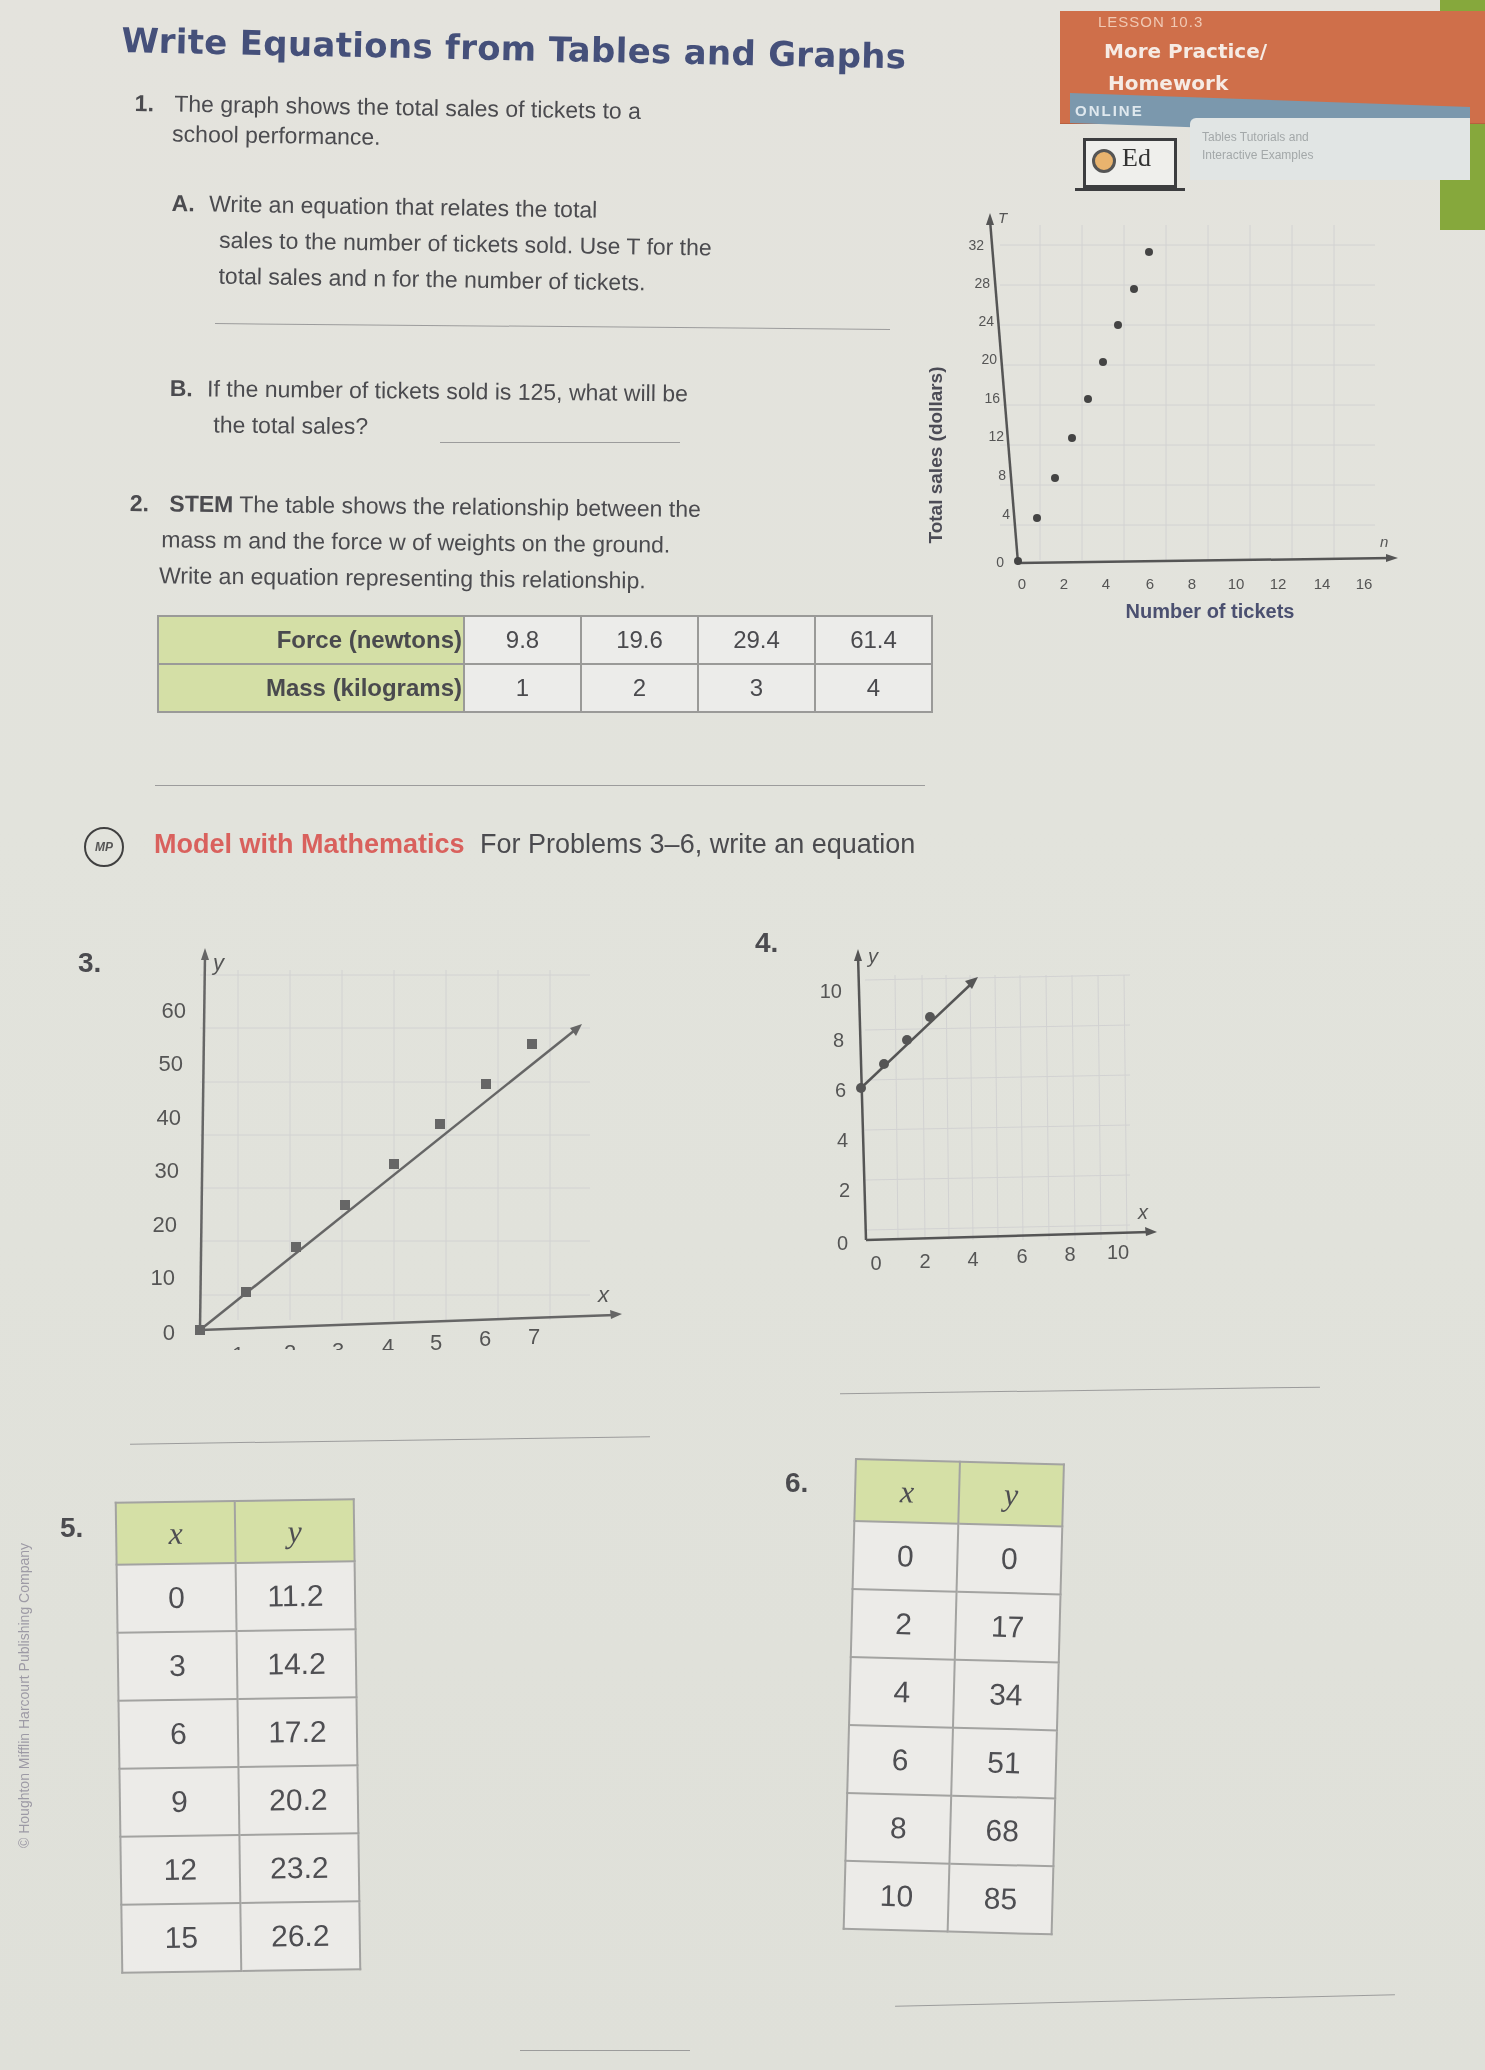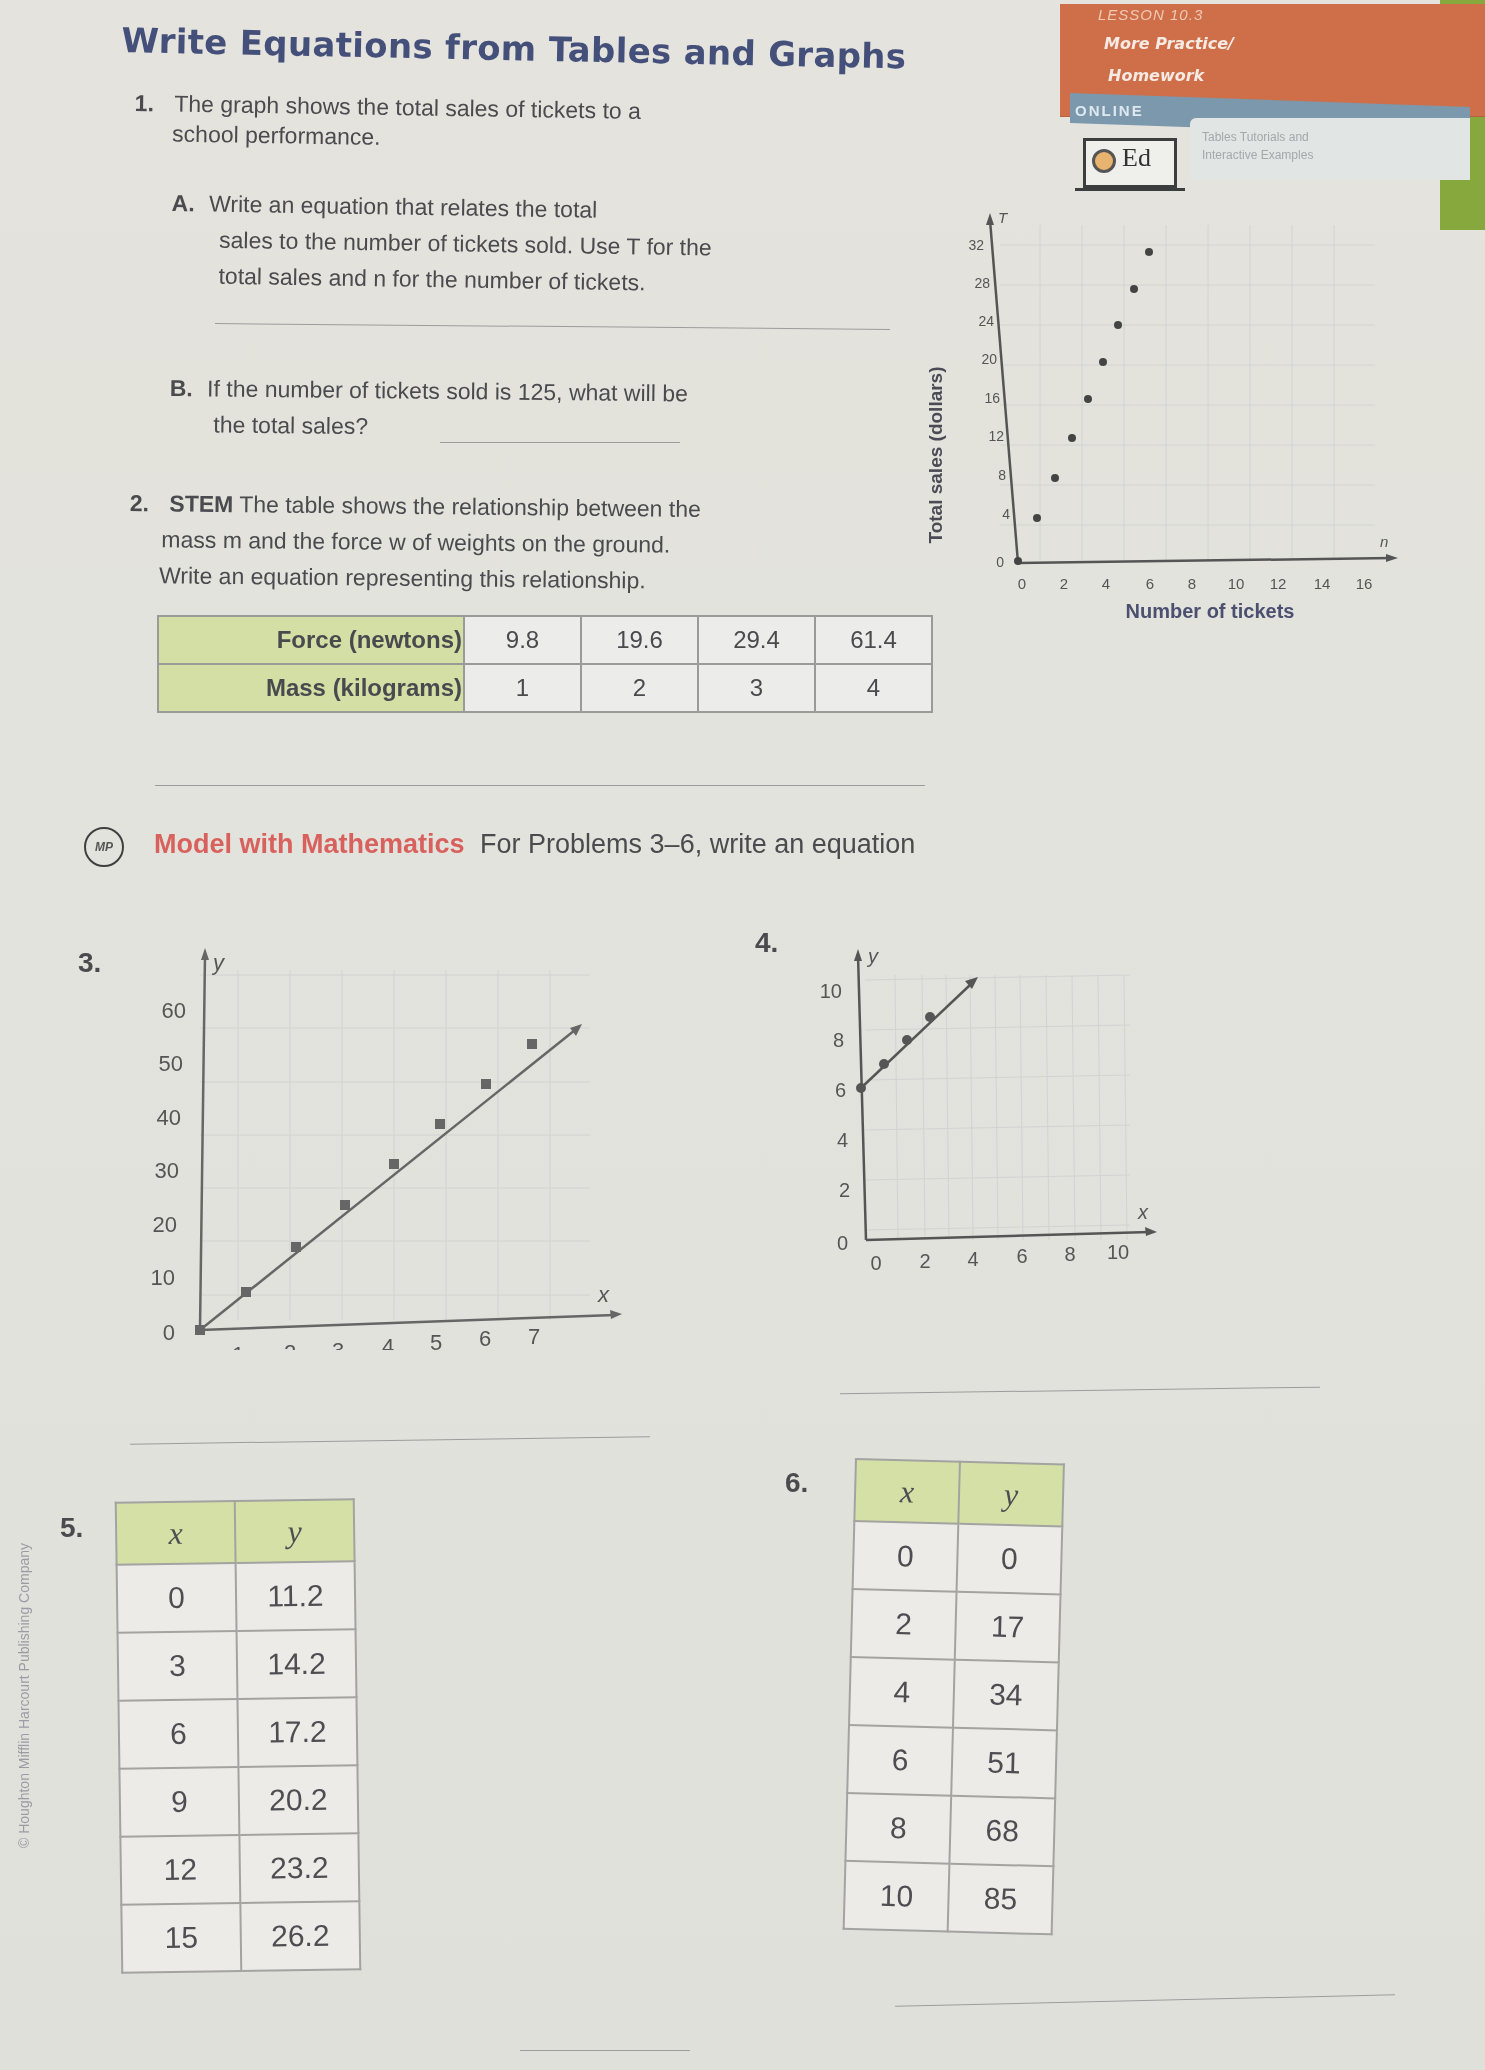--- a/index.html
+++ b/index.html
@@ -8,26 +8,25 @@
     background: linear-gradient(180deg,#e4e3dd 0%,#e2e3dc 40%,#dfe0d9 100%);
     font-family:"Liberation Sans", sans-serif; color:#4a4a4e;
   }
   .abs { position:absolute; }
   .title {
     left:122px; top:20px; font-family:"DejaVu Sans", sans-serif; font-weight:bold;
     font-size:34px; color:#45507a; transform:rotate(1.2deg); transform-origin:left top;
     letter-spacing:0.3px;
   }
   .banner {
-    left:1060px; top:4px; width:425px; height:112px; background:#cf6f4a;
+    left:1060px; top:11px; width:425px; height:112px; background:#cf6f4a;
     box-shadow:0 1px 0 #b9603f;
-    font-style:italic;
   }
   .banner .lesson { position:absolute; left:38px; top:2px; font-size:15px; color:#f0c9b4; letter-spacing:1px; }
-  .banner .bt { position:absolute; left:44px; top:24px; font-family:"DejaVu Sans", sans-serif; font-weight:bold; font-size:16px; color:#f6ebe4; line-height:32px; }
+  .banner .bt { position:absolute; left:44px; top:24px; font-family:"DejaVu Sans", sans-serif; font-weight:bold; font-size:20px; color:#f6ebe4; line-height:32px; }
   .green-edge { left:1440px; top:0; width:45px; height:230px; background:#86a83c; }
   .online-strip { left:1070px; top:100px; width:400px; height:30px; background:#7b98ad; transform:skewY(2deg); }
   .online-tag { left:1075px; top:102px; font-size:15px; font-weight:bold; color:#dfe8ee; letter-spacing:2px; }
   .online-panel { left:1190px; top:118px; width:280px; height:62px; background:#e1e5e4; border-radius:6px 0 0 0; }
   .online-panel span { display:block; font-size:12px; color:#a3a8a9; line-height:18px; padding-left:12px; }
   .ed-box { left:1083px; top:138px; width:88px; height:44px; border:3px solid #3c3d3f; background:#efefec; }
   .ed-box .ed-face { position:absolute; left:6px; top:8px; width:24px; height:24px; border:3px solid #555; border-radius:50%; background:#e8b36e; box-sizing:border-box; }
   .ed-box .ed-txt { position:absolute; left:36px; top:2px; font-family:"Liberation Serif", serif; font-size:26px; color:#333; }
   .q { font-size:23px; color:#4b4b4f; line-height:36px; }
   .qnum { font-weight:bold; }

